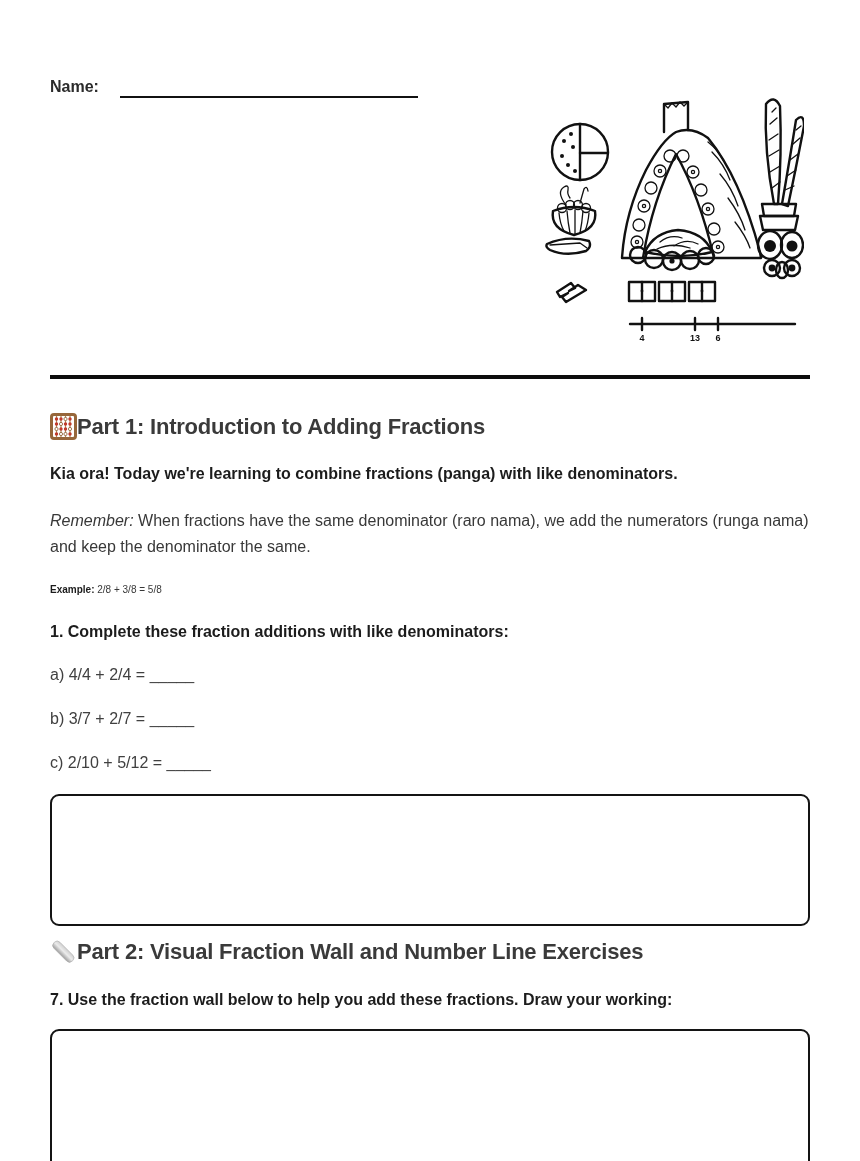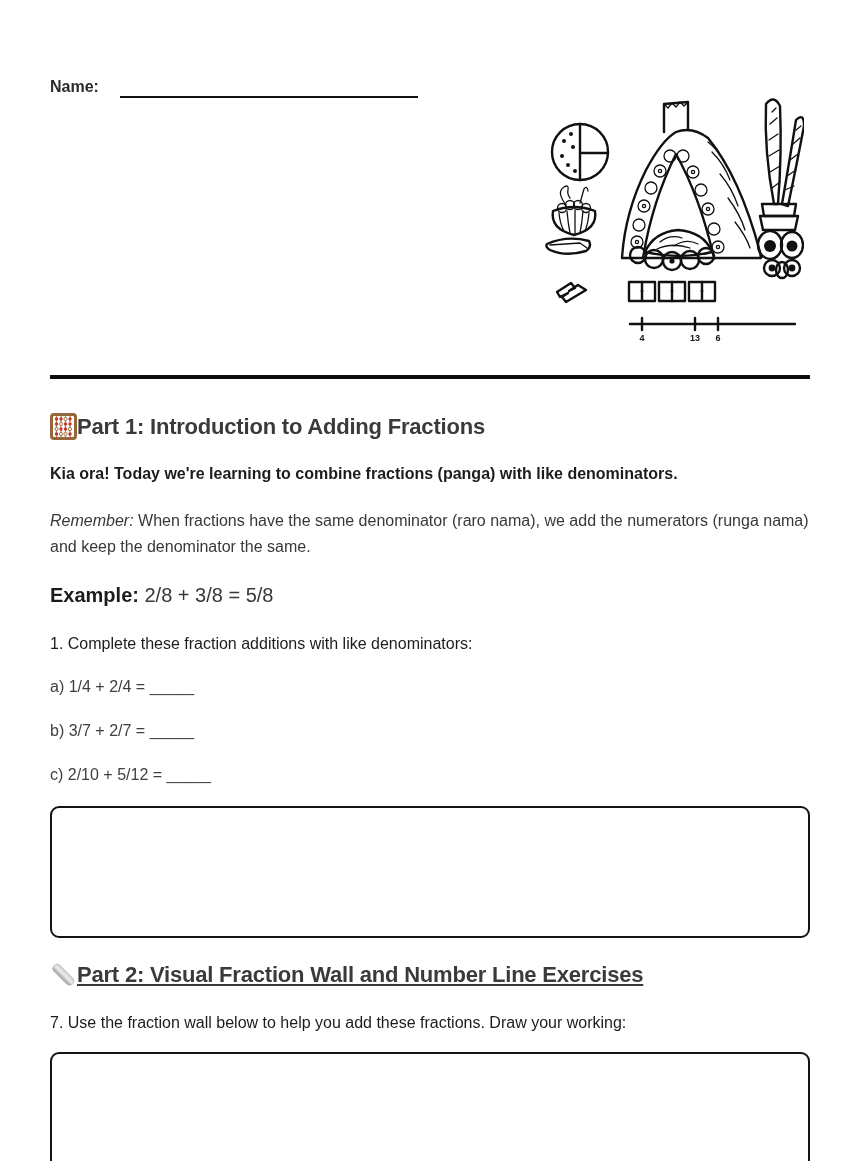--- a/index.html
+++ b/index.html
@@ -31,30 +31,30 @@
 
   
   h2.section-h {
     margin-top: 34px; display: flex; align-items: center; gap: 0;
     font-size: 22px; font-weight: 700; color: #3a3a3a; letter-spacing: -0.2px;
   }
   h2.section-h .hicon { width: 27px; height: 27px; flex: 0 0 auto; display: inline-flex; }
   p.lead  { margin-top: 25px; font-size: 16px; font-weight: 700; color: #1c1c1c; }
   p.body-p { margin-top: 25px; font-size: 16px; line-height: 26px; color: #383838; }
   p.body-p .ital { font-style: italic; }
-  p.example-p { margin-top: 24px; font-size: 20px; color: #383838; }
+  p.example-p { margin-top: 24px; font-size: 10px; color: #383838; }
   p.example-p .blabel { font-weight: 700; color: #1c1c1c; }
-  p.qline { margin-top: 28px; font-size: 16px; font-weight: 400; color: #1c1c1c; }
+  p.qline { margin-top: 28px; font-size: 16px; font-weight: 700; color: #1c1c1c; }
   p.item { margin-top: 26px; font-size: 16px; color: #404040; }
 
   .answer-box {
     margin-top: 22px; height: 132px; border: 2px solid #141414; border-radius: 9px; background: #fff;
   }
   .answer-box.tall { margin-top: 20px; height: 165px; }
-  h2.part2 { margin-top: 23px; text-decoration: underline; }
+  h2.part2 { margin-top: 12px; }
   p.q2 { margin-top: 26px; }
 </style>
 </head>
 <body>
 
 <div class="page">
 
   <div class="header">
 
     <div class="field-row" style="margin-top:26px;">
@@ -233,21 +233,21 @@
   </h2>
 
   <p class="lead">Kia ora! Today we're learning to combine fractions (panga) with like denominators.</p>
 
   <p class="body-p"><span class="ital">Remember:</span> <span>When fractions have the same denominator (raro nama), we add the numerators (runga nama) and keep the denominator the same.</span></p>
 
   <p class="example-p"><span class="blabel">Example:</span> <span>2/8 + 3/8 = 5/8</span></p>
 
   <p class="qline">1. Complete these fraction additions with like denominators:</p>
 
-  <p class="item" style="margin-top:25px">a) 1/4 + 2/4 = _____</p>
+  <p class="item" style="margin-top:25px">a) 4/4 + 2/4 = _____</p>
   <p class="item">b) 3/7 + 2/7 = _____</p>
   <p class="item">c) 2/10 + 5/12 = _____</p>
 
   <div class="answer-box"></div>
 
   <h2 class="section-h part2">
     <span class="hicon">
       <svg viewBox="0 0 27 27">
         <defs>
           <linearGradient id="pg" x1="0" y1="0" x2="0" y2="1">

